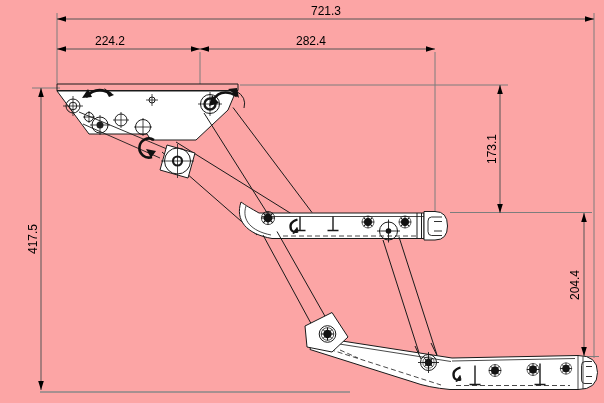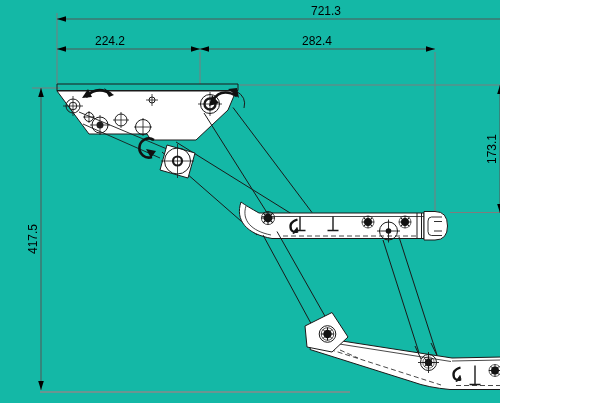--- a/index.html
+++ b/index.html
@@ -1,17 +1,17 @@
 <!DOCTYPE html>
 <html><head>
 <meta charset="utf-8">
 <style>
   html,body{margin:0;padding:0;background:#fff;}
   .canvas{
-    position:relative;width:500px;height:403px;background:#14b8a6;
+    position:relative;width:604px;height:403px;background:#fca5a5;
     font-family:"Liberation Sans",sans-serif;overflow:hidden;
   }
   .canvas svg{position:absolute;left:0;top:0;}
   .dim{
     position:absolute;font-size:12px;line-height:14px;color:#000;
     text-align:center;white-space:nowrap;
   }
   .vert{transform:rotate(-90deg);transform-origin:center center;}
 </style>
 </head>
@@ -165,21 +165,21 @@
       <use href="#star" transform="translate(428.5,362.5) scale(0.9)"></use>
       <path d="M418,362.5 H439 M428.5,352 V373" stroke-width="0.9"></path>
     </g>
   </g>
 </svg>
 
   <div class="dim" style="left:296px;top:4px;width:60px;">721.3</div>
 
   <div class="dim" style="left:80px;top:34px;width:60px;">224.2</div>
 
-  <div class="dim" style="left:287px;top:34px;width:60px;">282.4</div>
+  <div class="dim" style="left:281px;top:34px;width:60px;">282.4</div>
 
   <div class="dim vert" style="left:470px;top:142px;width:44px;">173.1</div>
 
   <div class="dim vert" style="left:553px;top:278px;width:44px;">204.4</div>
 
   <div class="dim vert" style="left:11px;top:232px;width:44px;">417.5</div>
 
 </div>
 
 </body></html>

